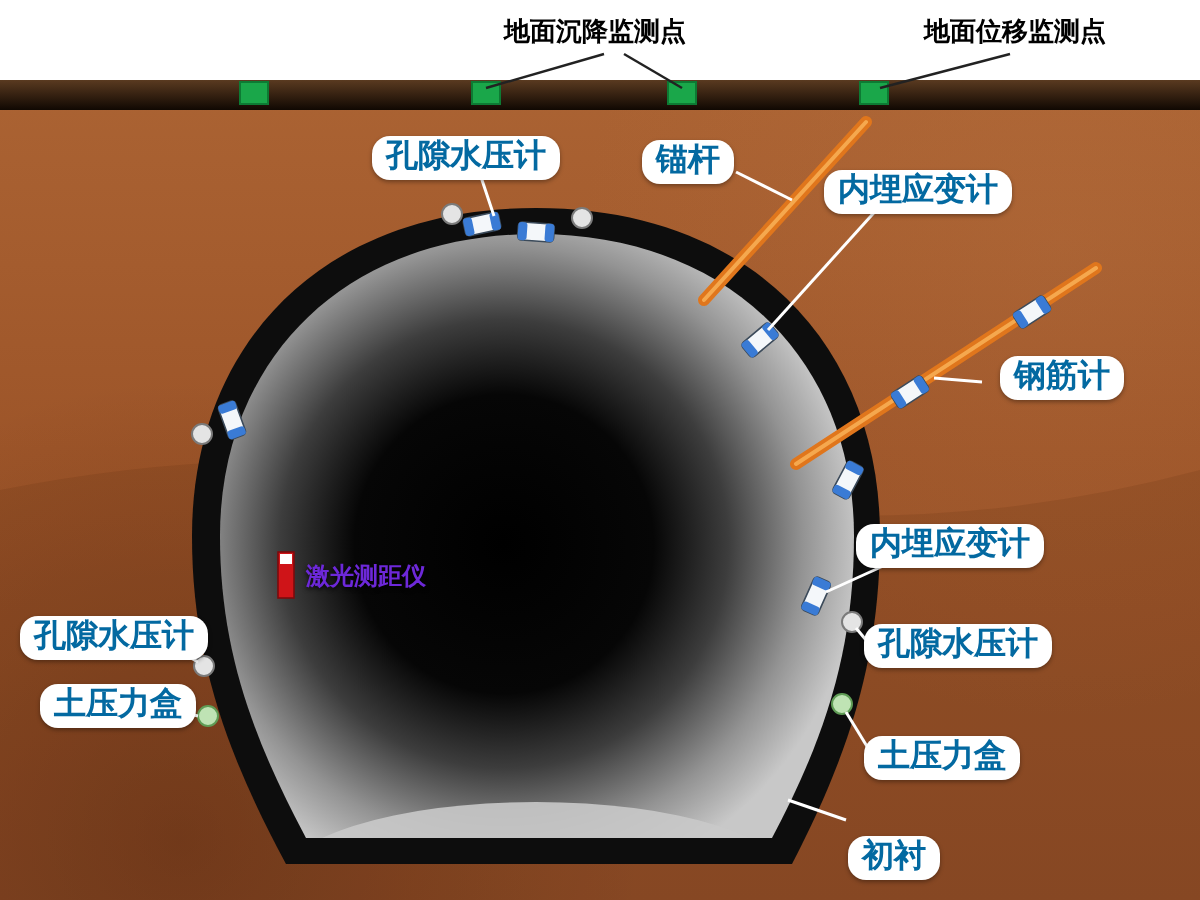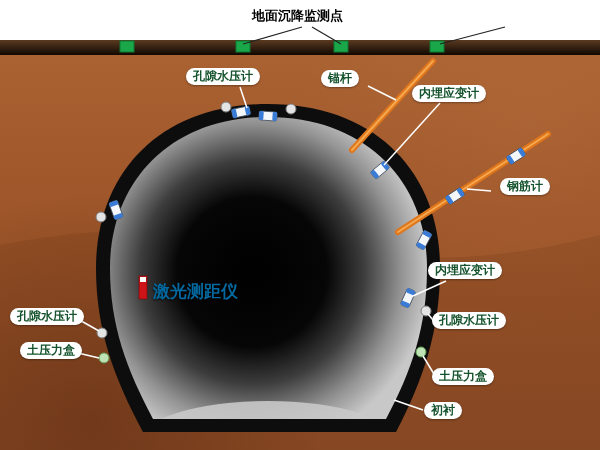--- a/index.html
+++ b/index.html
@@ -4,29 +4,29 @@
 <style>
   html,body{margin:0;padding:0;background:#fff;}
   .stage{
     position:relative;width:600px;height:450px;overflow:hidden;
     font-family:"Liberation Sans","DejaVu Sans",sans-serif;
     background:#fff;
     text-decoration:underline;
   }
   .stage svg{position:absolute;left:0;top:0;}
   .lbl{
-    position:absolute;font-size:12px;font-weight:bold;color:#14532d;
+    position:absolute;font-size:16px;font-weight:bold;color:#0369a1;
     white-space:nowrap;line-height:1.25;z-index:5;
   }
   .lbl.box{
     background:#fff;border-radius:9px;padding:1px 7px;
     box-shadow:0 1px 2px rgba(0,0,0,.35);
   }
   .lbl.topline{font-size:13px;color:#000;}
-  .lbl.onglass{color:#0369a1;text-shadow:0 1px 2px rgba(0,0,0,.8);font-size:17px;}
+  .lbl.onglass{color:#6d28d9;text-shadow:0 1px 2px rgba(0,0,0,.8);font-size:12px;}
 </style>
 </head>
 <body>
 
 <div class="stage">
 
   <svg width="600" height="450" viewBox="0 0 600 450">
     <defs>
       <linearGradient id="soilGrad" x1="0" y1="0" x2="0" y2="1">
         <stop offset="0" stop-color="#ab6333"></stop>
@@ -131,25 +131,26 @@
       <path d="M446 281 L413 296" stroke="#fff" stroke-width="1.5"></path>
       <path d="M76 318 L99 331" stroke="#fff" stroke-width="1.5"></path>
       <path d="M78 353 L99 358" stroke="#fff" stroke-width="1.5"></path>
       <path d="M433 320 L428 314" stroke="#fff" stroke-width="1.5"></path>
       <path d="M434 374 L423 356" stroke="#fff" stroke-width="1.5"></path>
       <path d="M423 410 L394 400" stroke="#fff" stroke-width="1.5"></path>
     </g>
   </svg>
 
   <div class="lbl topline" style="left:252px;top:8px">地面沉降监测点</div>
+  <div class="lbl topline" style="left:462px;top:8px">地面位移监测点</div>
 
   <div class="lbl box" style="left:186px;top:68px">孔隙水压计</div>
   <div class="lbl box" style="left:321px;top:70px">锚杆</div>
   <div class="lbl box" style="left:412px;top:85px">内埋应变计</div>
   <div class="lbl box" style="left:500px;top:178px">钢筋计</div>
   <div class="lbl box" style="left:428px;top:262px">内埋应变计</div>
   <div class="lbl onglass" style="left:153px;top:281px">激光测距仪</div>
   <div class="lbl box" style="left:10px;top:308px">孔隙水压计</div>
   <div class="lbl box" style="left:20px;top:342px">土压力盒</div>
   <div class="lbl box" style="left:432px;top:312px">孔隙水压计</div>
   <div class="lbl box" style="left:432px;top:368px">土压力盒</div>
-  <div class="lbl box" style="left:424px;top:402px">初衬</div>
+  <div class="lbl box" style="left:424px;top:418px">初衬</div>
 </div>
 
 </body></html>

